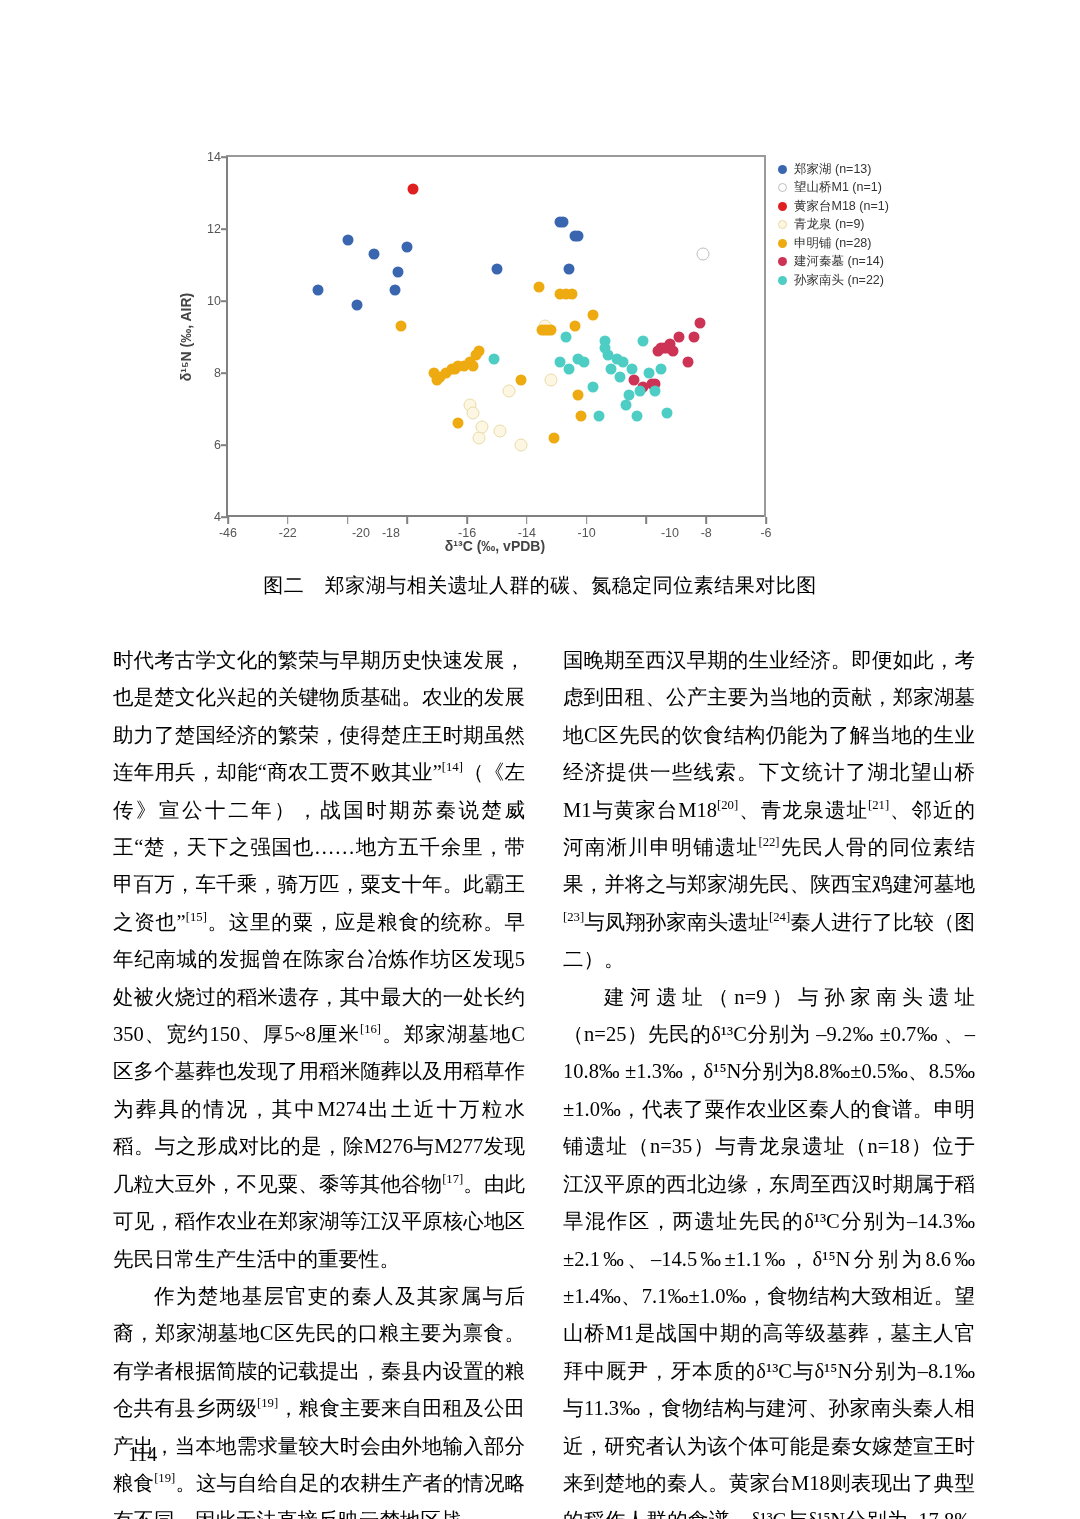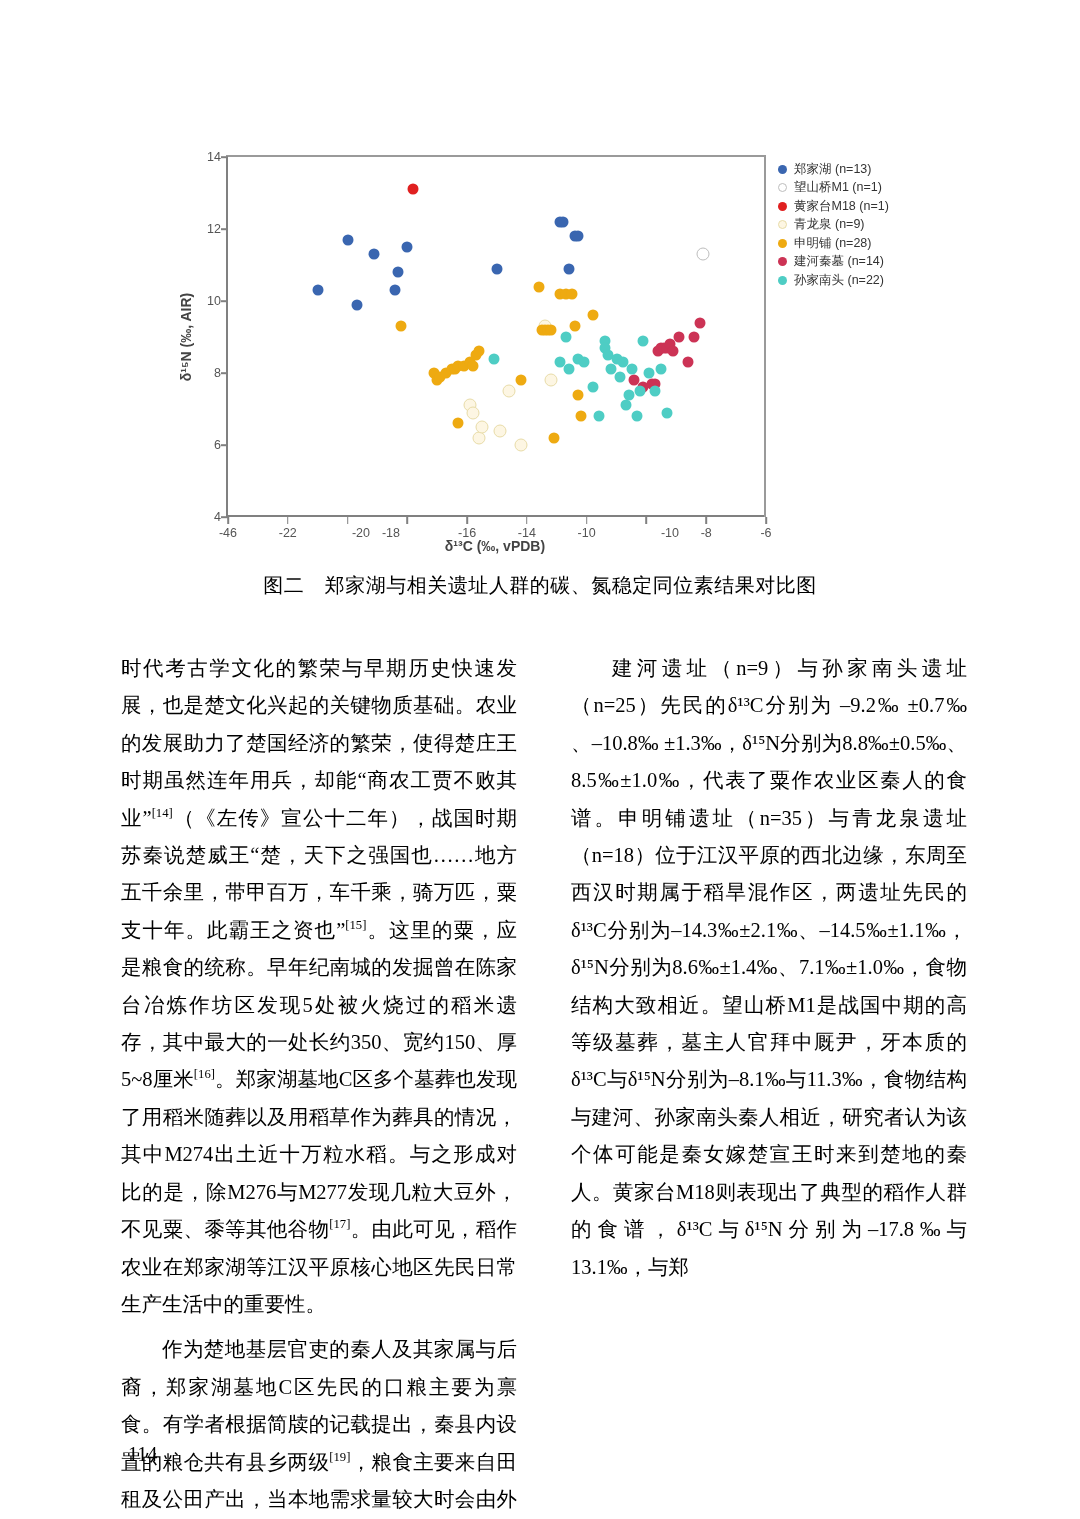--- a/index.html
+++ b/index.html
@@ -74,21 +74,21 @@
     position:absolute; left:0; top:572px; width:1080px;
     text-align:center; font-size:20px; font-family:"Liberation Serif", serif;
     letter-spacing:0.5px;
   }
 
   
   .col { position:absolute; top:642px; width:412px; }
   #col-left  { left:113px; }
   #col-right { left:563px; }
   .col p {
-    margin:8px;
+    margin:0;
     font-size:20.5px;
     line-height:37.4px;
     text-align:justify;
     text-justify:inter-ideograph;
     font-family:"Liberation Serif", serif;
   }
   .col p.indent { text-indent:2em; }
   sup { font-size:0.62em; vertical-align:super; line-height:0; }
 
   #page-number {
@@ -262,16 +262,17 @@
     </div>
 </div>
 
 <div id="fig-caption">图二　郑家湖与相关遗址人群的碳、氮稳定同位素结果对比图</div>
 
 <div class="col" id="col-left">
     <p>时代考古学文化的繁荣与早期历史快速发展，也是楚文化兴起的关键物质基础。农业的发展助力了楚国经济的繁荣，使得楚庄王时期虽然连年用兵，却能“商农工贾不败其业”<sup>[14]</sup>（《左传》宣公十二年），战国时期苏秦说楚威王“楚，天下之强国也……地方五千余里，带甲百万，车千乘，骑万匹，粟支十年。此霸王之资也”<sup>[15]</sup>。这里的粟，应是粮食的统称。早年纪南城的发掘曾在陈家台冶炼作坊区发现5处被火烧过的稻米遗存，其中最大的一处长约350、宽约150、厚5~8厘米<sup>[16]</sup>。郑家湖墓地C区多个墓葬也发现了用稻米随葬以及用稻草作为葬具的情况，其中M274出土近十万粒水稻。与之形成对比的是，除M276与M277发现几粒大豆外，不见粟、黍等其他谷物<sup>[17]</sup>。由此可见，稻作农业在郑家湖等江汉平原核心地区先民日常生产生活中的重要性。</p>
     <p class="indent">作为楚地基层官吏的秦人及其家属与后裔，郑家湖墓地C区先民的口粮主要为禀食。有学者根据简牍的记载提出，秦县内设置的粮仓共有县乡两级<sup>[19]</sup>，粮食主要来自田租及公田产出，当本地需求量较大时会由外地输入部分粮食<sup>[19]</sup>。这与自给自足的农耕生产者的情况略有不同，因此无法直接反映云梦地区战</p>
   </div>
 <div class="col" id="col-right">
+    <p>国晚期至西汉早期的生业经济。即便如此，考虑到田租、公产主要为当地的贡献，郑家湖墓地C区先民的饮食结构仍能为了解当地的生业经济提供一些线索。下文统计了湖北望山桥M1与黄家台M18<sup>[20]</sup>、青龙泉遗址<sup>[21]</sup>、邻近的河南淅川申明铺遗址<sup>[22]</sup>先民人骨的同位素结果，并将之与郑家湖先民、陕西宝鸡建河墓地<sup>[23]</sup>与凤翔孙家南头遗址<sup>[24]</sup>秦人进行了比较（图二）。</p>
     <p class="indent">建河遗址（n=9）与孙家南头遗址（n=25）先民的δ¹³C分别为 –9.2‰ ±0.7‰ 、–10.8‰ ±1.3‰，δ¹⁵N分别为8.8‰±0.5‰、8.5‰±1.0‰，代表了粟作农业区秦人的食谱。申明铺遗址（n=35）与青龙泉遗址（n=18）位于江汉平原的西北边缘，东周至西汉时期属于稻旱混作区，两遗址先民的δ¹³C分别为–14.3‰±2.1‰、–14.5‰±1.1‰，δ¹⁵N分别为8.6‰±1.4‰、7.1‰±1.0‰，食物结构大致相近。望山桥M1是战国中期的高等级墓葬，墓主人官拜中厩尹，牙本质的δ¹³C与δ¹⁵N分别为–8.1‰与11.3‰，食物结构与建河、孙家南头秦人相近，研究者认为该个体可能是秦女嫁楚宣王时来到楚地的秦人。黄家台M18则表现出了典型的稻作人群的食谱，δ¹³C与δ¹⁵N分别为–17.8‰与13.1‰，与郑</p>
   </div>
 
 <div id="page-number">114</div>
 
 </body></html>

